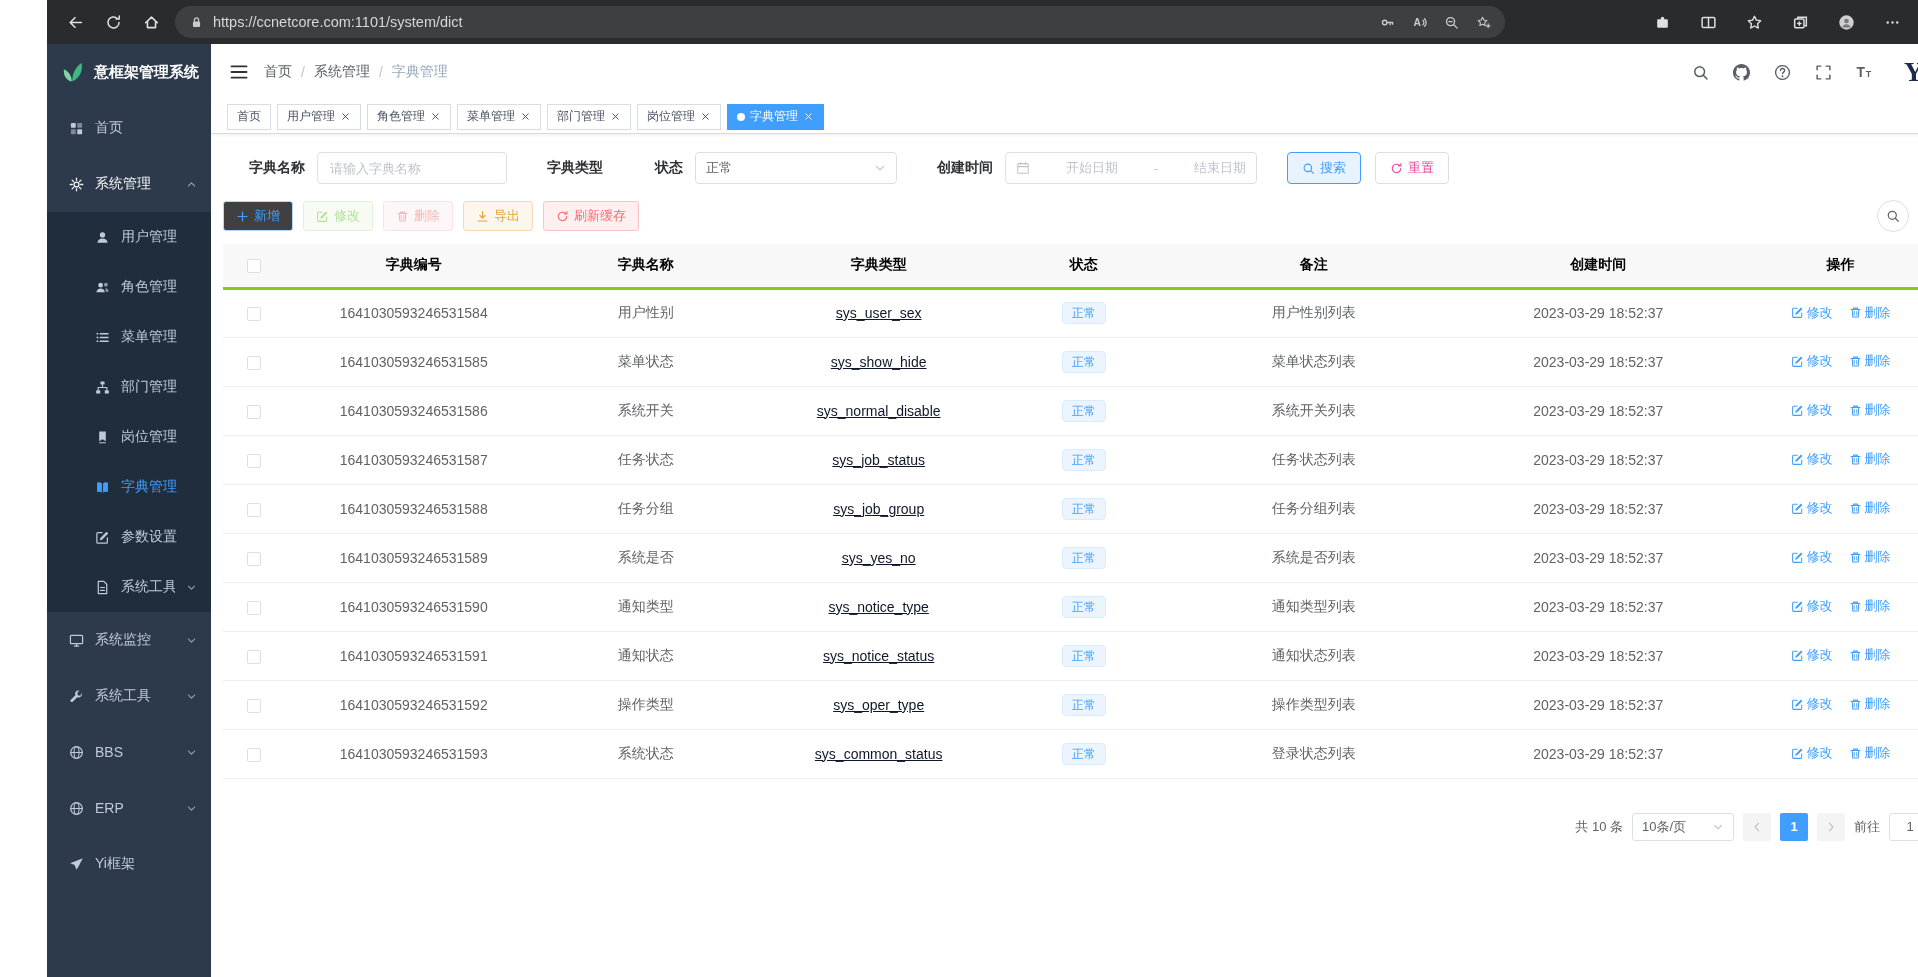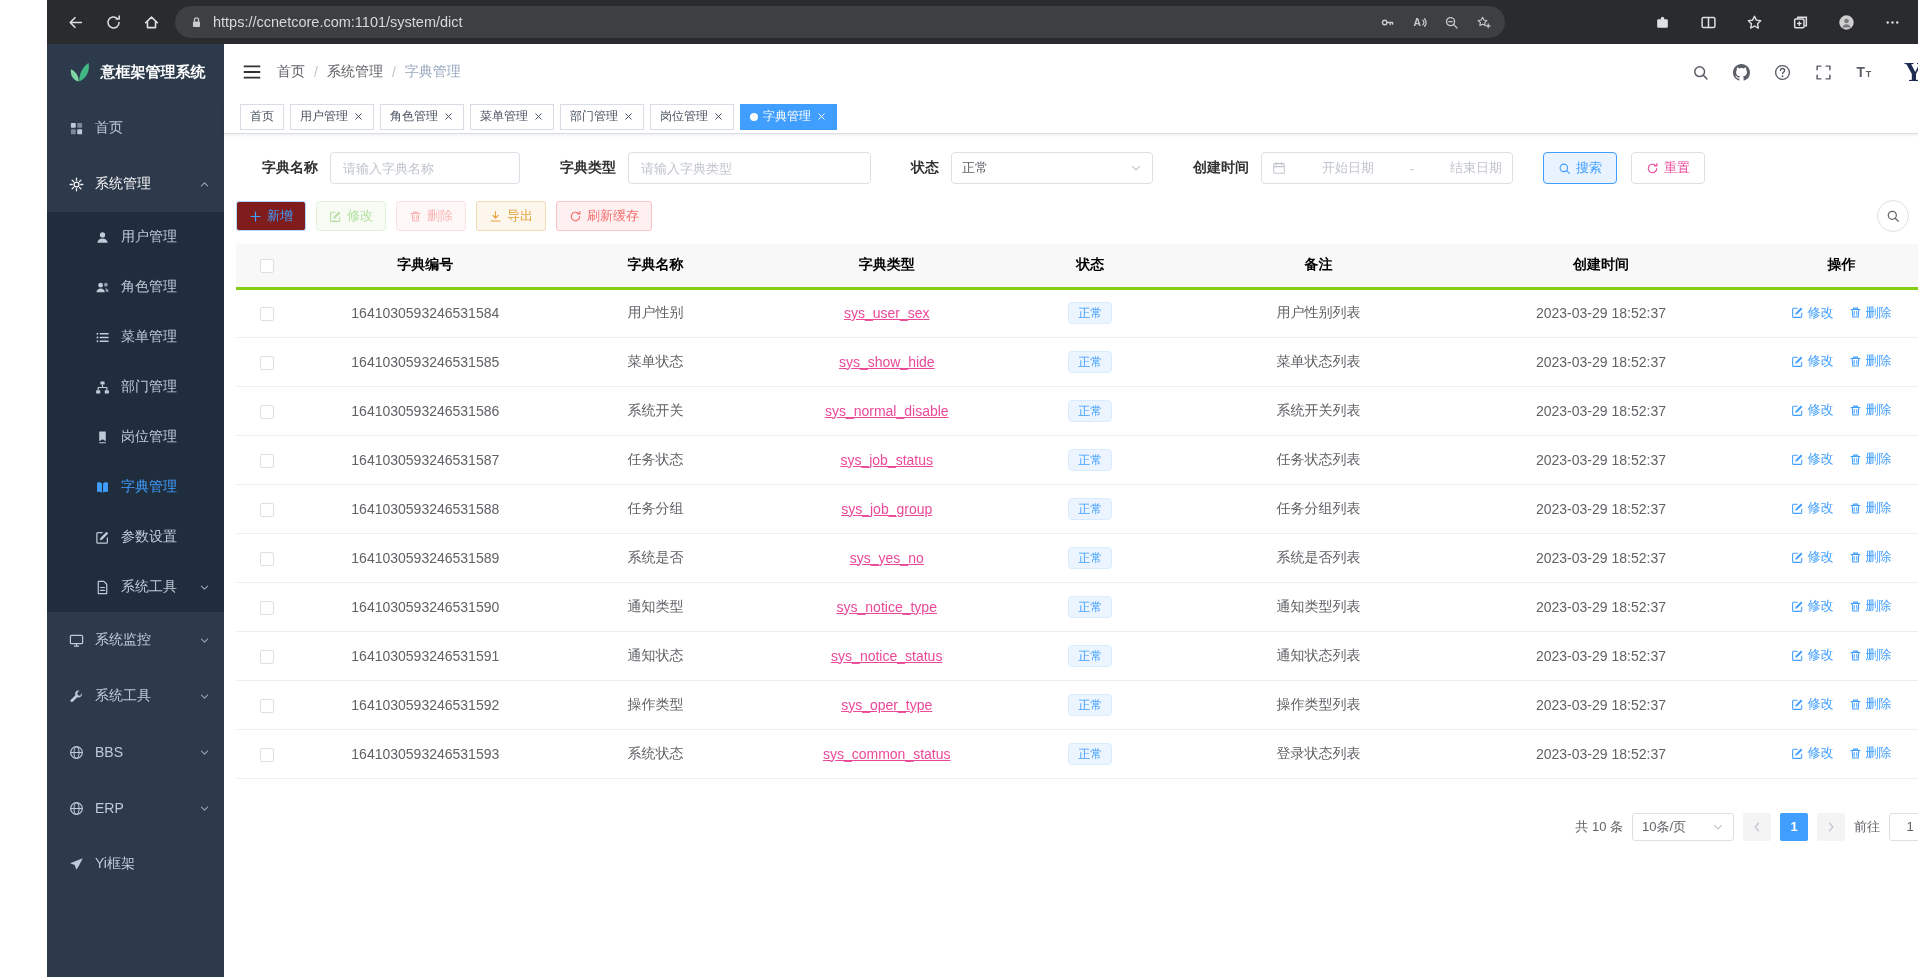--- a/index.html
+++ b/index.html
@@ -18,21 +18,21 @@
   .addr .icon{width:15px;height:15px;color:#c9cacc;}
   .addr-url{flex:1;font-size:14.5px;color:#d7d8da;white-space:nowrap;overflow:hidden;}
   .addr-right{display:flex;}
   .addr-right .chrome-btn{width:32px;height:28px;}
   .chrome-right{display:flex;gap:12px;align-items:center;margin-left:auto;}
   .chrome-right .chrome-btn{width:34px;}
   .chrome-btn[data-name="bing-chat-button"] .icon{width:27px;height:27px;}
 
   
   .app{flex:1;display:flex;min-height:0;}
-  .sidebar{width:177px;flex:none;background:#2d3a4b;display:flex;flex-direction:column;overflow:hidden;}
+  .sidebar{width:164px;flex:none;background:#2d3a4b;display:flex;flex-direction:column;overflow:hidden;}
   .logo-row{height:56px;flex:none;display:flex;align-items:center;justify-content:center;gap:9px;color:#fff;font-weight:bold;font-size:15px;cursor:pointer;}
   .logo-leaf{width:26px;height:26px;}
   .menu{flex:1;overflow:hidden;font-size:14px;color:#bfcbd9;}
   .menu-item{height:56px;display:flex;align-items:center;padding:0 14px 0 22px;gap:11px;cursor:pointer;white-space:nowrap;}
   .menu-item .mi{width:15px;height:15px;}
   .menu-label{flex:1;overflow:hidden;}
   .menu-arrow{width:11px;height:11px;color:#9aa5b5;margin-left:auto;}
   .submenu{background:#1f2d3d;}
   .menu-item.sub{height:50px;padding-left:48px;}
   .menu-item.active{color:#409eff;}
@@ -78,35 +78,35 @@
   .f-date .icon{width:14px;height:14px;color:#c0c4cc;}
 
   .btn{height:32px;border-radius:4px;display:inline-flex;align-items:center;gap:5px;padding:0 14px;font-size:13px;border:1px solid #dcdfe6;cursor:pointer;background:#fff;color:#ec4899;font-family:inherit;white-space:nowrap;}
   .btn .icon{width:13px;height:13px;}
   .btn-search{background:#e8f3ff;border-color:#409eff;color:#409eff;margin-left:30px;text-align:center;}
   .btn-reset{margin-left:14px;}
 
   .toolbar{display:flex;align-items:center;flex:none;margin-bottom:12px;}
   .toolbar-btns{display:flex;gap:10px;}
   .btn-mini{height:30px;padding:0 12px;border-radius:3px;}
-  .plain-primary{background:#7f1d1d;border-color:#b3d8ff;color:#409eff;}
+  .plain-primary{background:#404040;border-color:#b3d8ff;color:#409eff;}
   .plain-success{background:#f0f9eb;border-color:#c2e7b0;color:#67c23a;}
   .plain-danger{background:#fef0f0;border-color:#fbc4c4;color:#f56c6c;}
   .plain-warning{background:#fdf6ec;border-color:#f5dab1;color:#e6a23c;}
   .btn.disabled{opacity:.5;cursor:not-allowed;}
   .toolbar-spacer{flex:1;}
   .toolbar-tools{display:flex;gap:12px;}
   .circle-btn{width:32px;height:32px;border-radius:50%;border:1px solid #dcdfe6;background:#fff;display:flex;align-items:center;justify-content:center;color:#606266;cursor:pointer;}
   .circle-btn .icon{width:14px;height:14px;}
 
   table{width:100%;border-collapse:collapse;table-layout:fixed;font-size:14px;color:#606266;flex:none;}
   thead th{background:#f8f8f9;color:#000000;font-weight:bold;height:44px;border-bottom:3px solid #84cc16;padding:0 4px;}
   tbody td{height:49px;border-bottom:1px solid #ebeef5;text-align:center;padding:0 4px;overflow:hidden;white-space:nowrap;}
   .checkbox{width:14px;height:14px;border:1px solid #dcdfe6;border-radius:2px;background:#fff;display:inline-block;vertical-align:middle;cursor:pointer;}
-  .type-link{color:#ec4899;text-decoration:underline;cursor:pointer;}
+  .type-link{color:#0f172a;text-decoration:underline;cursor:pointer;}
   .tag{display:inline-block;padding:0 9px;height:22px;line-height:20px;background:#ecf5ff;border:1px solid #d9ecff;color:#409eff;border-radius:4px;font-size:12px;}
   .op-link{color:#409eff;display:inline-flex;align-items:center;gap:3px;margin:0 8px;font-size:13px;cursor:pointer;}
   .op-link .icon{width:13px;height:13px;}
 
   .pager{display:flex;align-items:center;justify-content:flex-end;gap:9px;margin-top:34px;font-size:13px;color:#606266;flex:none;}
   .page-size{width:102px;height:28px;border:1px solid #dcdfe6;border-radius:3px;display:flex;align-items:center;padding:0 9px;gap:4px;background:#fff;cursor:pointer;}
   .page-btn{min-width:28px;height:28px;border-radius:2px;background:#f4f4f5;color:#606266;display:flex;align-items:center;justify-content:center;font-size:13px;cursor:pointer;}
   .page-btn .icon{width:12px;height:12px;}
   .page-btn.disabled{color:#c0c4cc;}
   .page-btn.current{background:#409eff;color:#fff;font-weight:bold;cursor:default;}
@@ -564,21 +564,20 @@
             </span>
           </div>
         </div>
 
       <div class="content" data-name="content">
 
         <div class="filter-row" data-name="filter-form">
           <span class="f-label first" data-name="dict-name-label">字典名称</span>
           <input class="f-input w190" data-name="dict-name-input" placeholder="请输入字典名称" style="">
           <span class="f-label" data-name="dict-type-label">字典类型</span>
-          <input class="f-input w243" data-name="dict-type-input" placeholder="请输入字典类型" style="">
           <span class="f-label" data-name="status-label">状态</span>
           <div class="f-select" data-name="status-select">
             <span data-name="status-select-value">正常</span>
             <span class="icon chev" data-name="chevron-down-icon">
                 <svg viewBox="0 0 16 16" aria-hidden="true">
                   <path d="M3.5 6L8 10.5 12.5 6" stroke="currentColor" stroke-width="1.5" fill="none" stroke-linecap="round" stroke-linejoin="round"></path>
                 </svg>
               </span>
           </div>
           <span class="f-label" data-name="create-time-label">创建时间</span>

